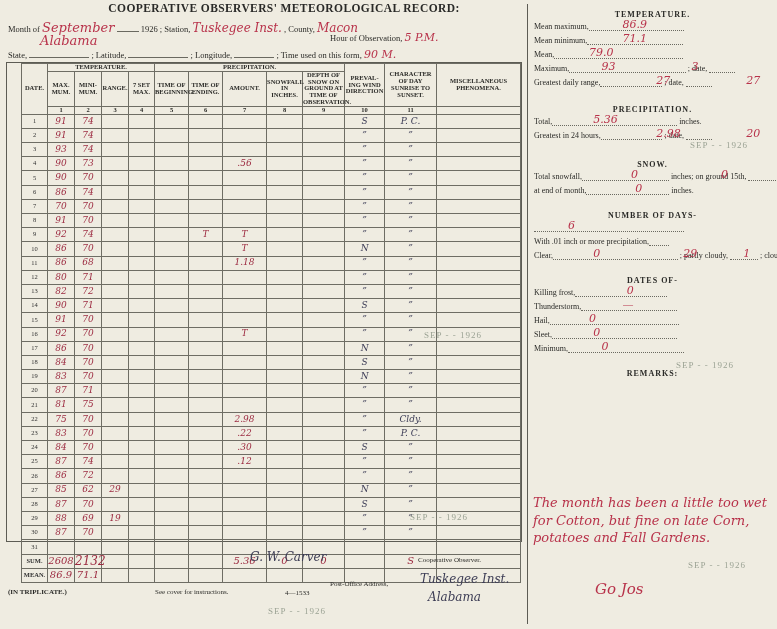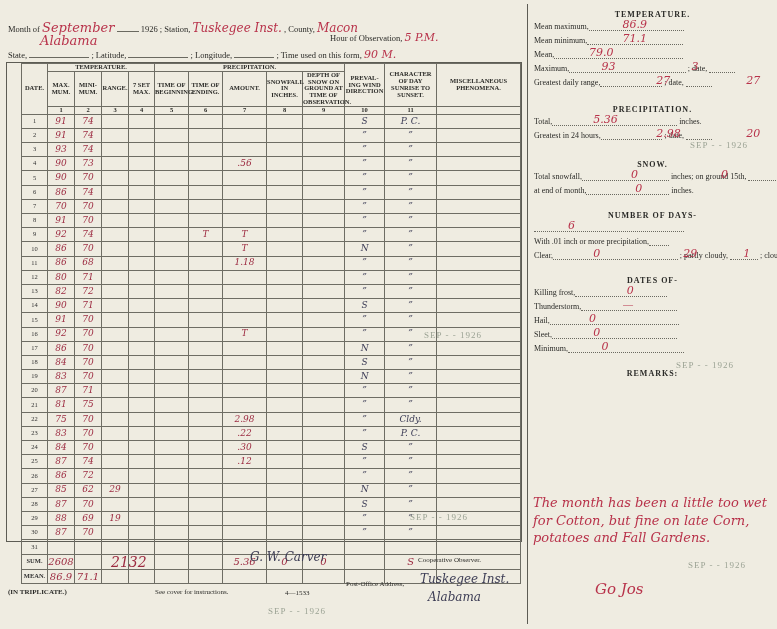--- a/index.html
+++ b/index.html
@@ -90,20 +90,21 @@
     font-style:italic;color:#3d3d55;font-size:12px;
   }
   .footer{position:absolute;font-size:7px;color:#2b2b28;}
   .hsmall{font-size:10px;}
 </style>
 </head>
 <body>
 
 <div id="sheet">
 
+  <div class="title">COOPERATIVE OBSERVERS' METEOROLOGICAL RECORD:</div>
 
   <div class="sub-line" style="left:8px;top:20px;">
     <span>Month of</span>
     <span class="hand hsmall" style="font-size:13px;">September</span>
     <span style="display:inline-block;width:22px;border-bottom:1px solid #6a6960;"></span>
     <span>1926</span>
     <span>; Station,</span>
     <span class="hand" style="font-size:12px;">Tuskegee Inst.</span>
     <span>, County,</span>
     <span class="hand" style="font-size:12px;">Macon</span>
@@ -640,21 +641,21 @@
             <td></td>
             <td></td>
             <td></td>
             <td></td>
             <td></td>
             <td></td>
           </tr>
           <tr>
             <td class="num" style="font-weight: bold;">SUM.</td>
             <td><span class="cellhand" style="font-size: 10px;">2608</span></td>
-            <td><span class="cellhand" style="font-size: 14px; margin-left: 36px;">2132</span></td>
+            <td><span class="cellhand" style="font-size: 12px;">2132</span></td>
             <td></td>
             <td></td>
             <td></td>
             <td></td>
             <td><span class="cellhand" style="font-size: 10px;">5.36</span></td>
             <td><span class="cellhand" style="font-size: 10px;">0</span></td>
             <td><span class="cellhand" style="font-size: 10px;">0</span></td>
             <td></td>
             <td><span class="cellhand" style="font-size: 10px;">S</span></td>
             <td></td>
@@ -718,21 +719,21 @@
       </div>
 
     <div class="sect-h" style="margin-top:12px;">REMARKS:</div>
   </div>
 
   <div id="remarks">The month has been a little too wet for Cotton, but fine on late Corn, potatoes and Fall Gardens.</div>
   <div class="sig" style="left:595px;top:580px;font-size:15px;color:#b8324a;">Go Jos</div>
 
   <div class="sig" style="left:250px;top:550px;">G. W. Carver</div>
   <div class="footer" style="left:418px;top:556px;">Cooperative Observer.</div>
-  <div class="footer" style="left:330px;top:580px;margin-left:16px;">Post-Office Address,</div>
+  <div class="footer" style="left:330px;top:580px;">Post-Office Address,</div>
   <div class="sig" style="left:420px;top:572px;">Tuskegee Inst.</div>
   <div class="sig" style="left:428px;top:590px;">Alabama</div>
   <div class="footer" style="left:8px;top:588px;font-weight:bold;">(IN TRIPLICATE.)</div>
   <div class="footer" style="left:155px;top:588px;">See cover for instructions.</div>
   <div class="footer" style="left:285px;top:589px;">4—1533</div>
 
   <div class="stamp" style="left:690px;top:140px;">SEP - - 1926</div>
   <div class="stamp" style="left:676px;top:360px;">SEP - - 1926</div>
   <div class="stamp" style="left:688px;top:560px;">SEP - - 1926</div>
   <div class="stamp" style="left:424px;top:330px;">SEP - - 1926</div>

